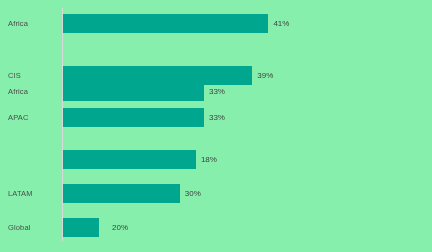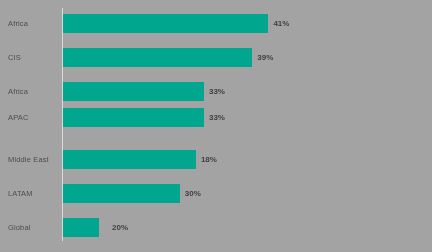--- a/index.html
+++ b/index.html
@@ -8,21 +8,21 @@
     padding: 0;
     background: #ffffff;
   }
   body {
     font-family: "Liberation Sans", sans-serif;
   }
   #chart-root {
     position: relative;
     width: 432px;
     height: 252px;
-    background: #a3a3a3;
+    background: #86efac;
     overflow: hidden;
   }
   .plot-area {
     position: absolute;
     left: 0;
     top: 0;
     width: 432px;
     height: 252px;
   }
   .axis-line {
@@ -58,54 +58,53 @@
     top: 0;
     height: 19px;
     background: #00a68e;
   }
   .value-label {
     position: absolute;
     top: 0;
     height: 19px;
     line-height: 19px;
     font-size: 8px;
-    font-weight: bold;
+    font-weight: normal;
     color: #3f3f3f;
     white-space: nowrap;
   }
 </style>
 </head>
 <body>
 
 <div id="chart-root">
   <div class="plot-area">
     <div class="axis-line"></div>
     <div id="bars-container">
         <div class="bar-row" style="top: 14px;">
           <div class="cat-label">Africa</div>
           <div class="bar" style="width: 205.382px; background: rgb(0, 166, 142); height: 19px;"></div>
           <div class="value-label" style="left: 273.382px; color: rgb(63, 63, 63);">41%</div>
         </div>
-        <div class="bar-row" style="top: 48px;">
+        <div class="bar-row" style="top: 66px;">
           <div class="cat-label">CIS</div>
           <div class="bar" style="width: 189.273px; background: rgb(0, 166, 142); height: 19px;"></div>
           <div class="value-label" style="left: 257.273px; color: rgb(63, 63, 63);">39%</div>
         </div>
         <div class="bar-row" style="top: 82px;">
           <div class="cat-label">Africa</div>
           <div class="bar" style="width: 140.948px; background: rgb(0, 166, 142); height: 19px;"></div>
           <div class="value-label" style="left: 208.948px; color: rgb(63, 63, 63);">33%</div>
         </div>
         <div class="bar-row" style="top: 108px;">
           <div class="cat-label">APAC</div>
           <div class="bar" style="width: 140.948px; background: rgb(0, 166, 142); height: 19px;"></div>
           <div class="value-label" style="left: 208.948px; color: rgb(63, 63, 63);">33%</div>
         </div>
         <div class="bar-row" style="top: 150px;">
-          <div class="cat-label">Middle East</div>
           <div class="bar" style="width: 132.894px; background: rgb(0, 166, 142); height: 19px;"></div>
           <div class="value-label" style="left: 200.894px; color: rgb(63, 63, 63);">18%</div>
         </div>
         <div class="bar-row" style="top: 184px; padding-left: 40px;">
           <div class="cat-label">LATAM</div>
           <div class="bar" style="width: 116.786px; background: rgb(0, 166, 142); height: 19px;"></div>
           <div class="value-label" style="left: 184.786px; color: rgb(63, 63, 63);">30%</div>
         </div>
         <div class="bar-row" style="top: 218px;">
           <div class="cat-label">Global</div>

